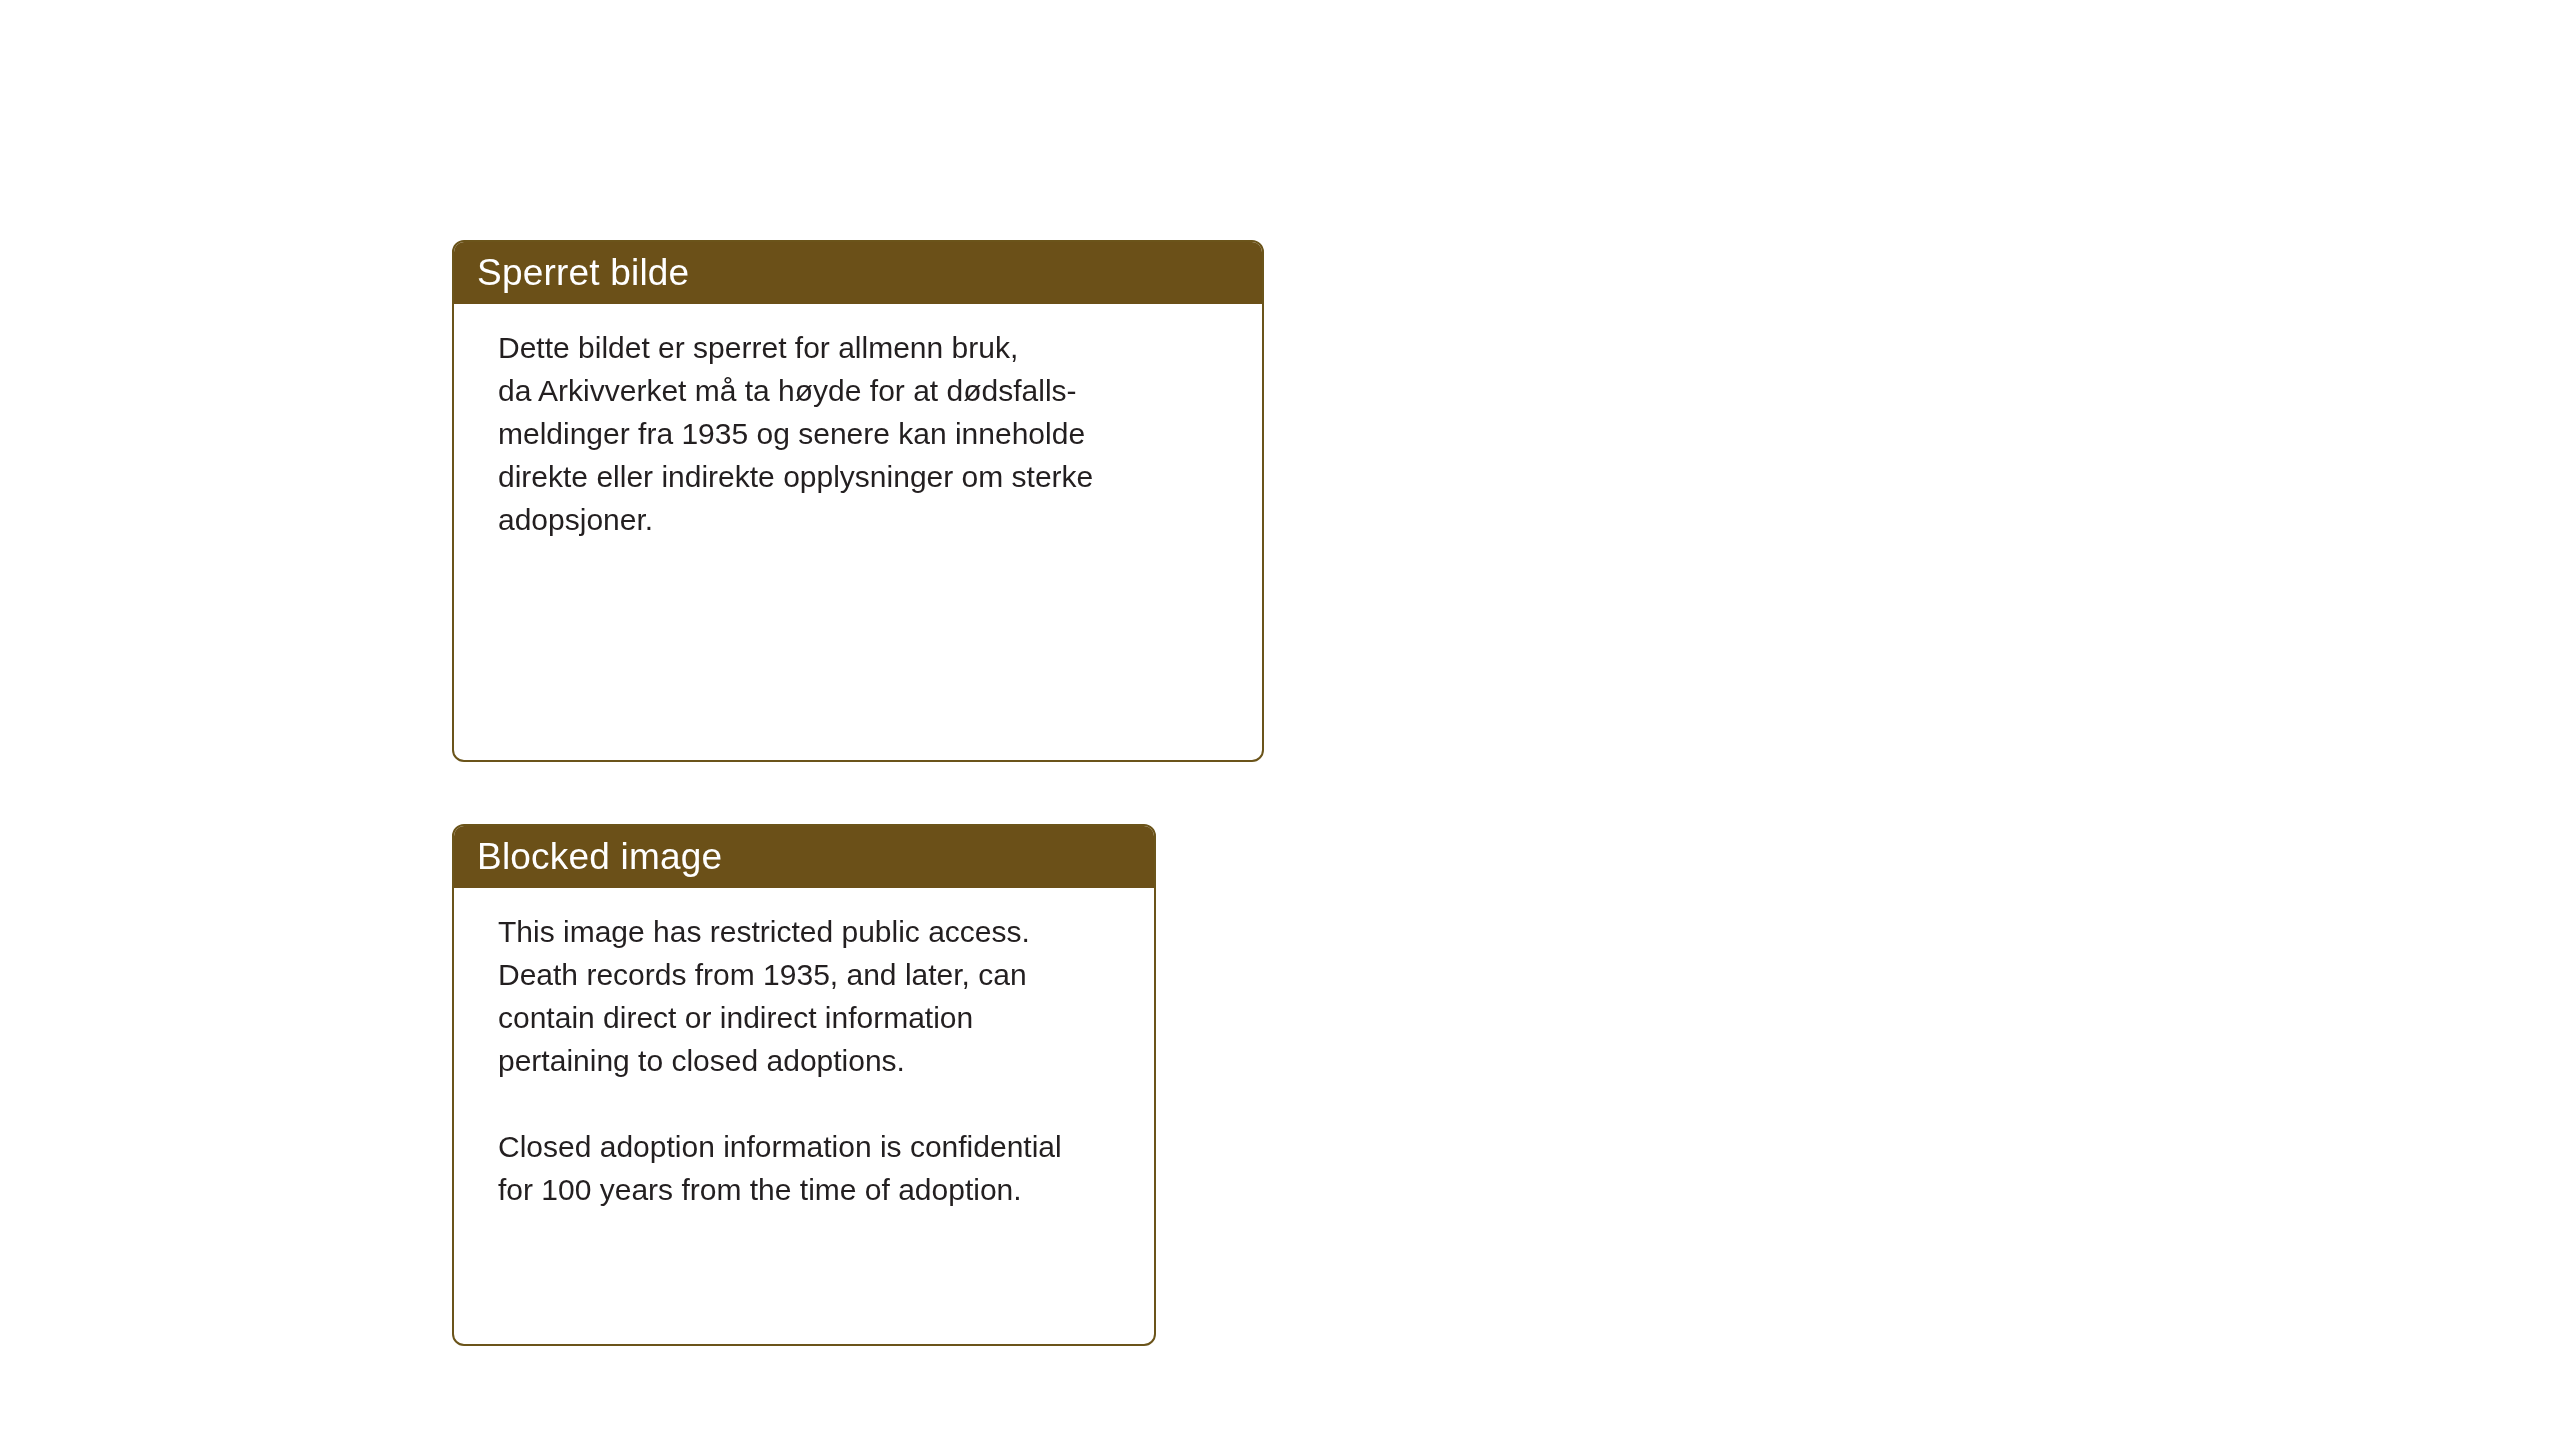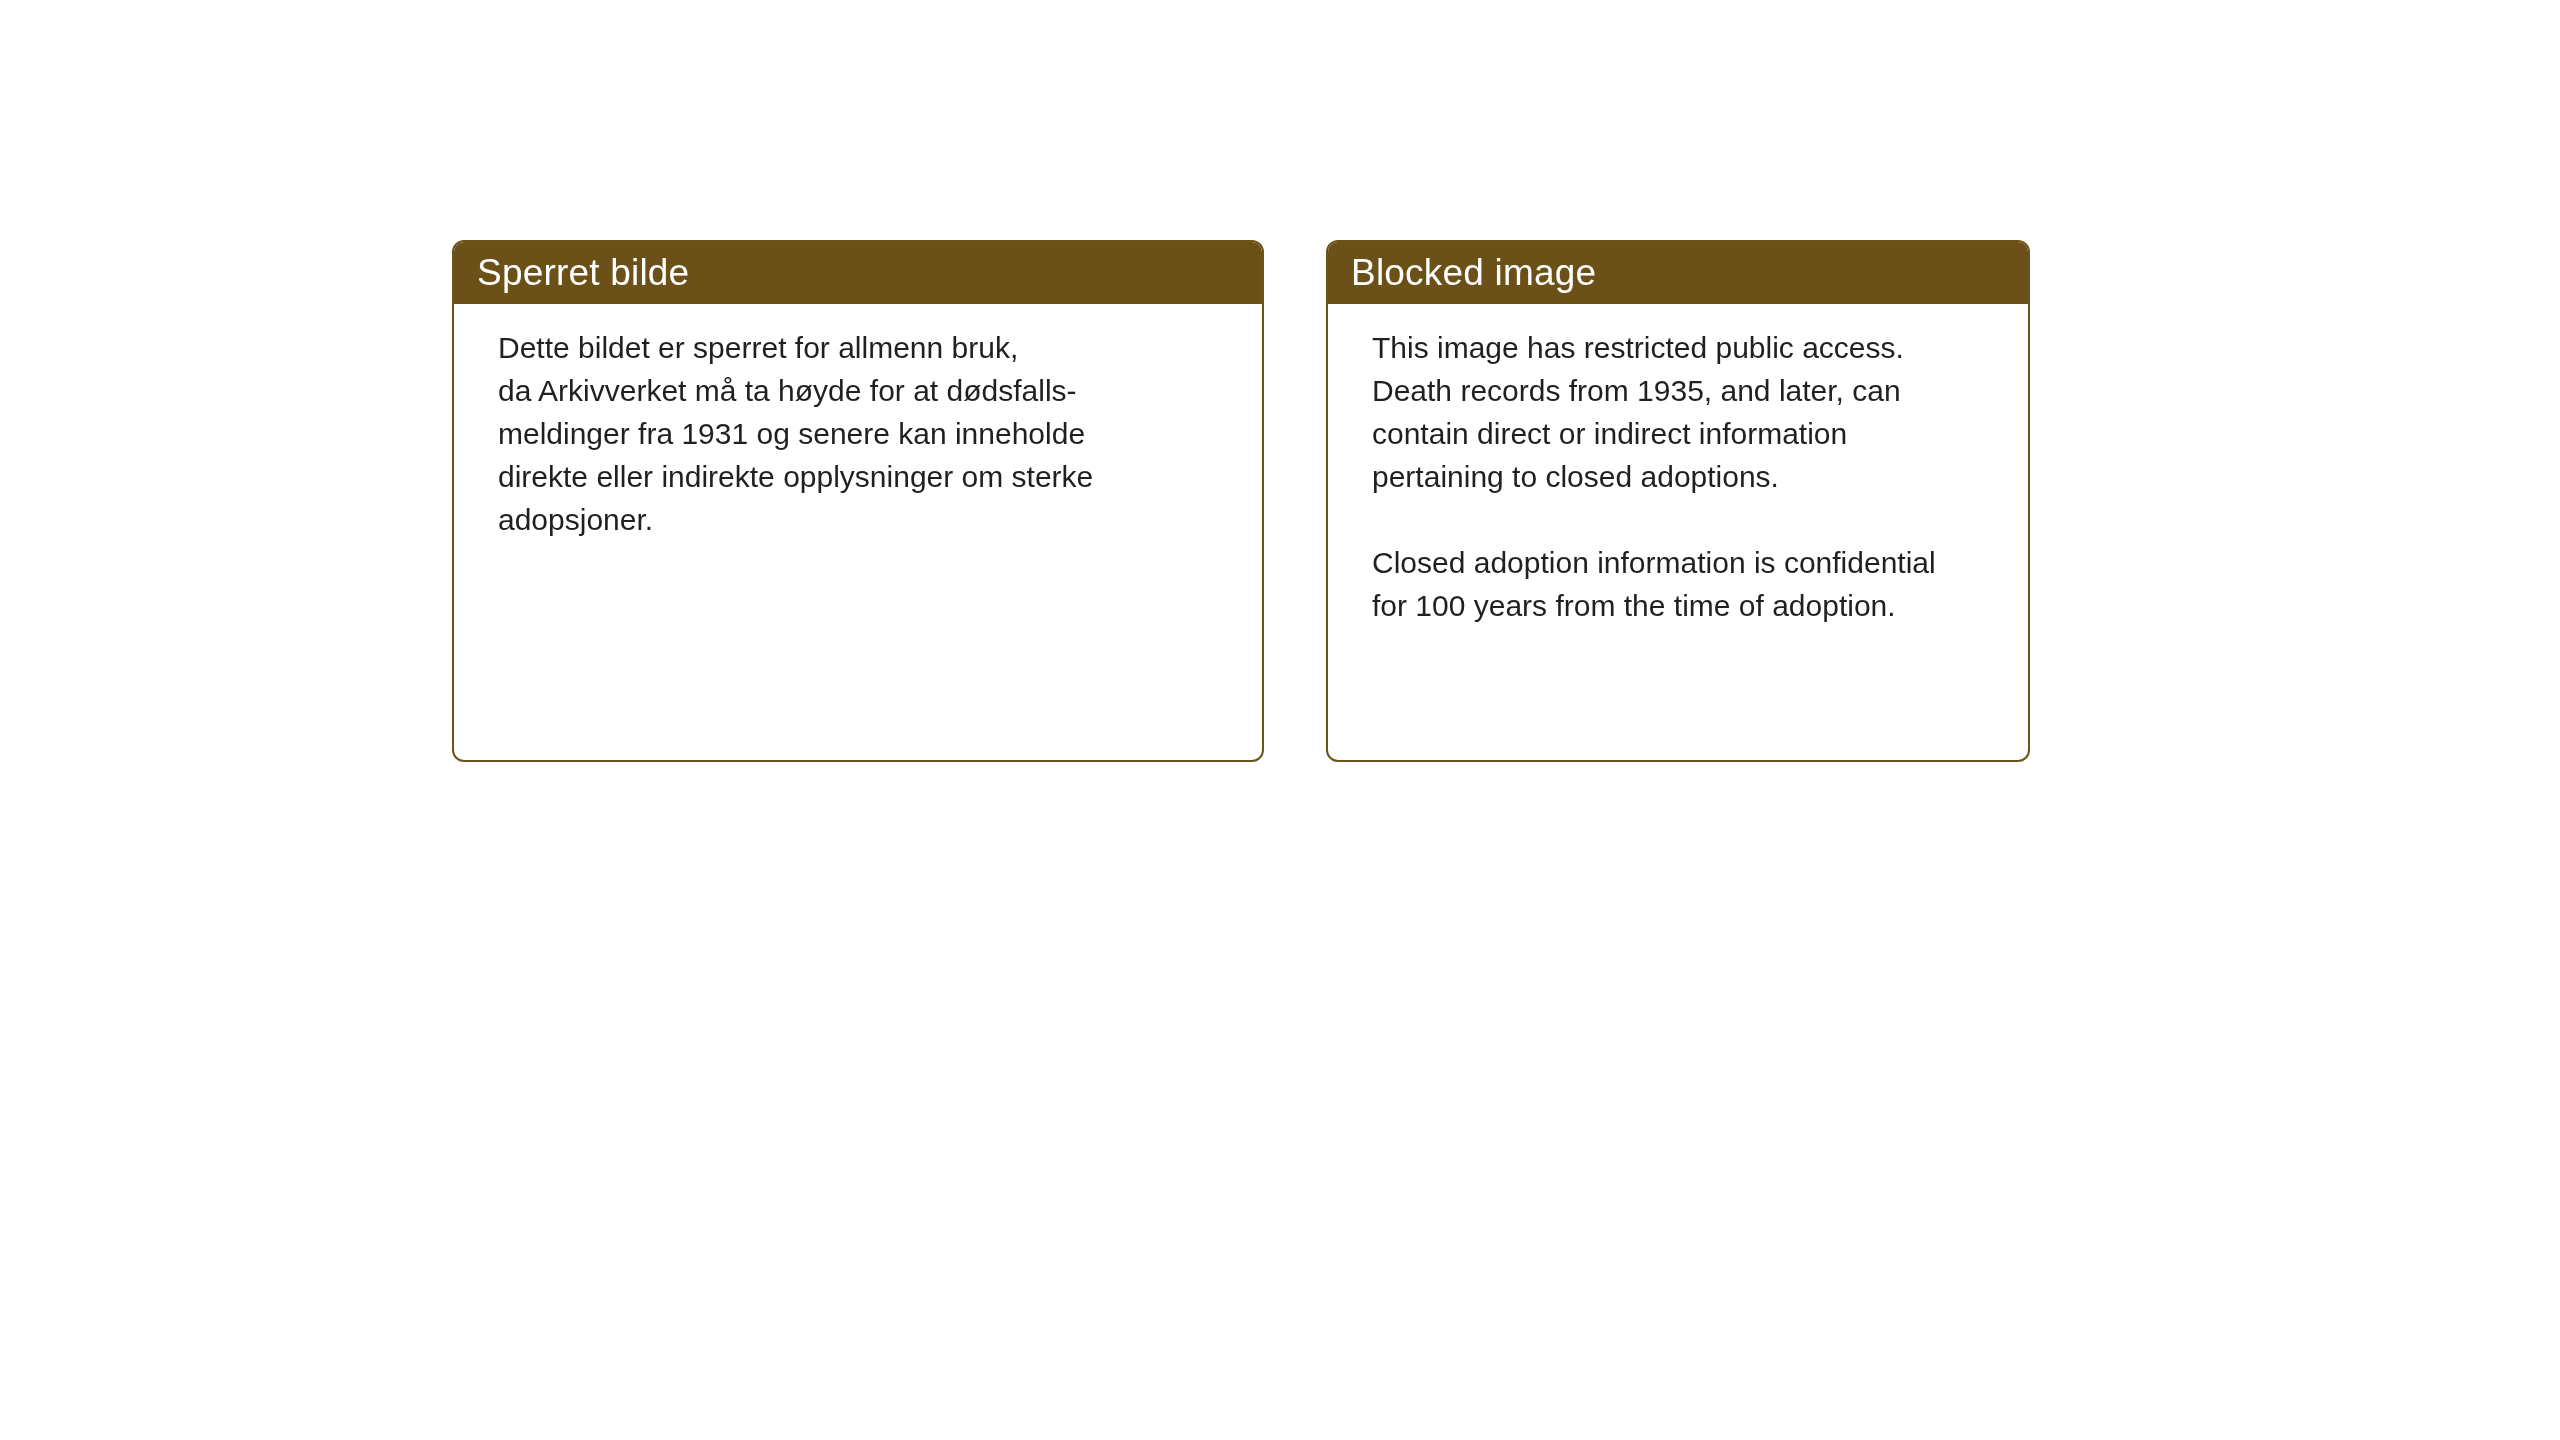--- a/index.html
+++ b/index.html
@@ -13,21 +13,21 @@
     font-family: "Liberation Sans", sans-serif;
     position: relative;
     overflow: hidden;
   }
 
   .panels {
     position: absolute;
     left: 452px;
     top: 240px;
     display: flex;
-    flex-direction: row;
+    flex-direction: column;
     align-items: flex-start;
     gap: 62px;
   }
 
   .card {
     border: 2px solid #6b541a;
     border-radius: 12px;
     background: #ffffff;
     box-sizing: border-box;
     overflow: hidden;
@@ -74,21 +74,21 @@
 </head>
 <body>
 
 <div class="panels">
 
   <section class="card card-no">
     <div class="card-header">Sperret bilde</div>
     <div class="card-body">
       <p class="para">Dette bildet er sperret for allmenn bruk,
 da Arkivverket må ta høyde for at dødsfalls-
-meldinger fra 1931 og senere kan inneholde
+meldinger fra 1935 og senere kan inneholde
 direkte eller indirekte opplysninger om sterke
 adopsjoner.</p>
     </div>
   </section>
 
   <section class="card card-en">
     <div class="card-header">Blocked image</div>
     <div class="card-body">
       <p class="para">This image has restricted public access.
 Death records from 1935, and later, can

